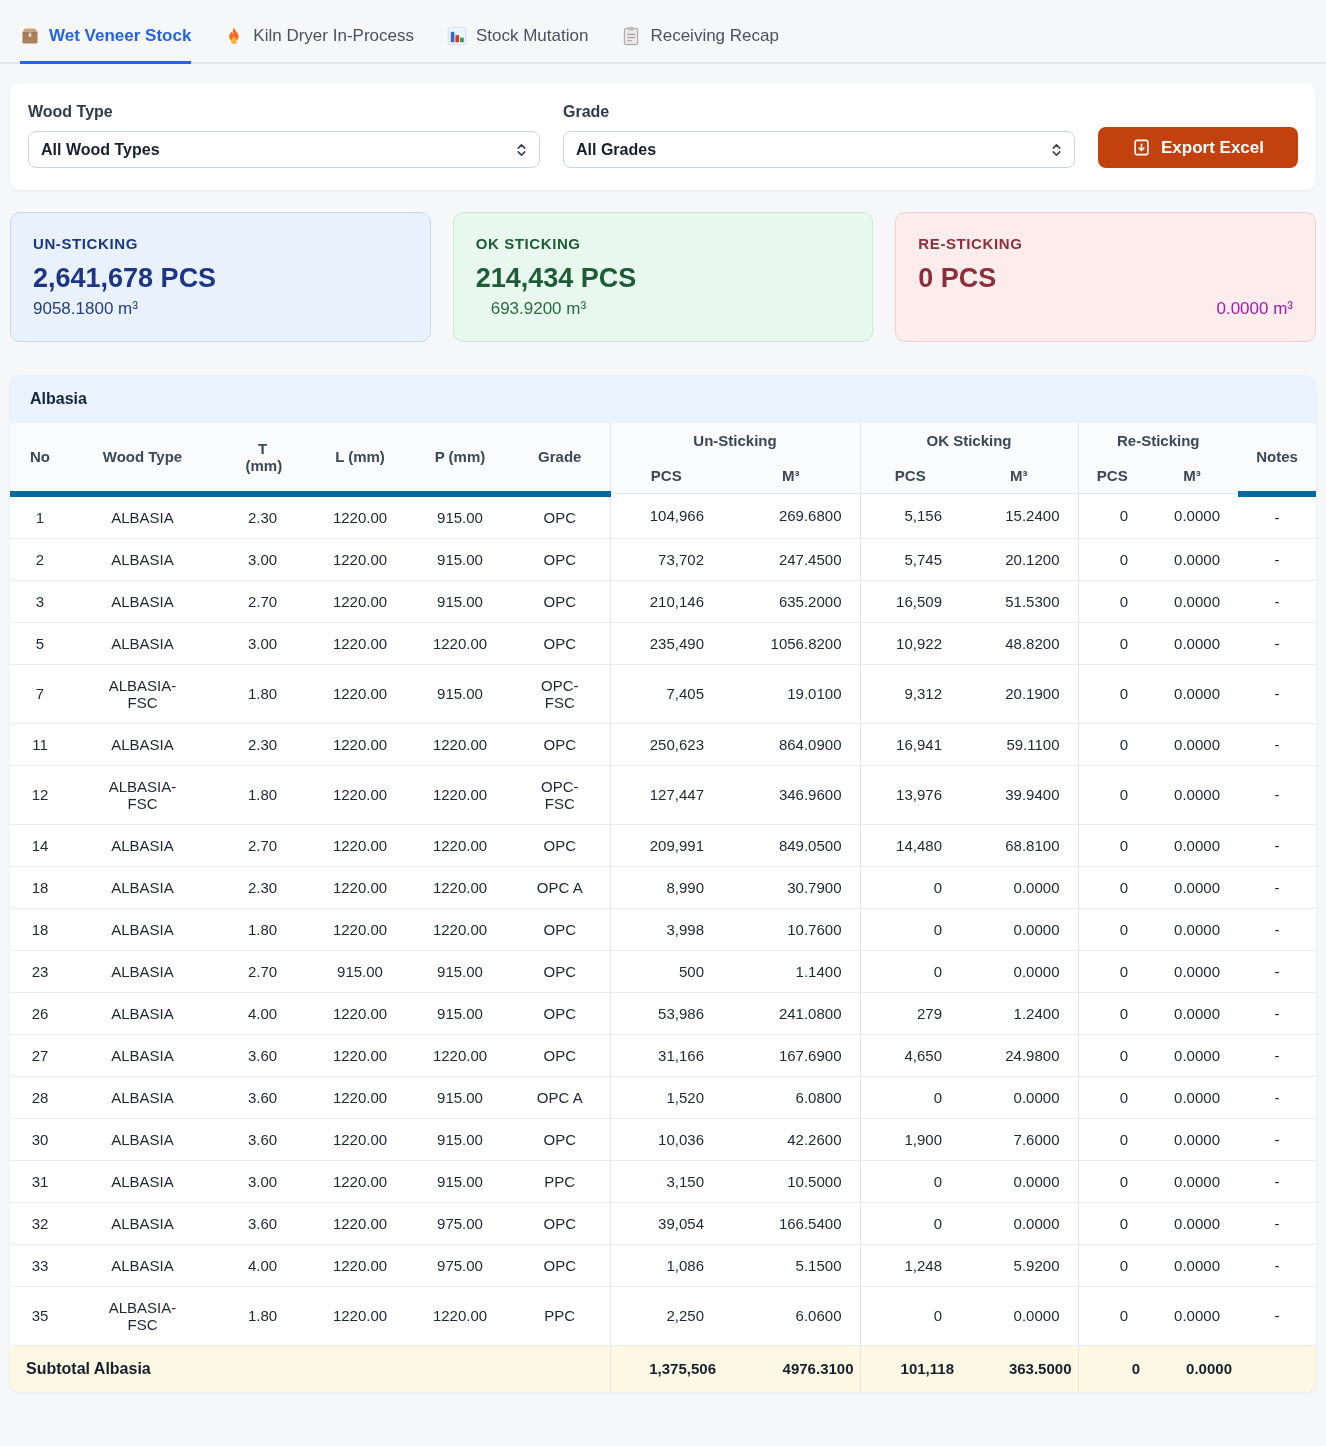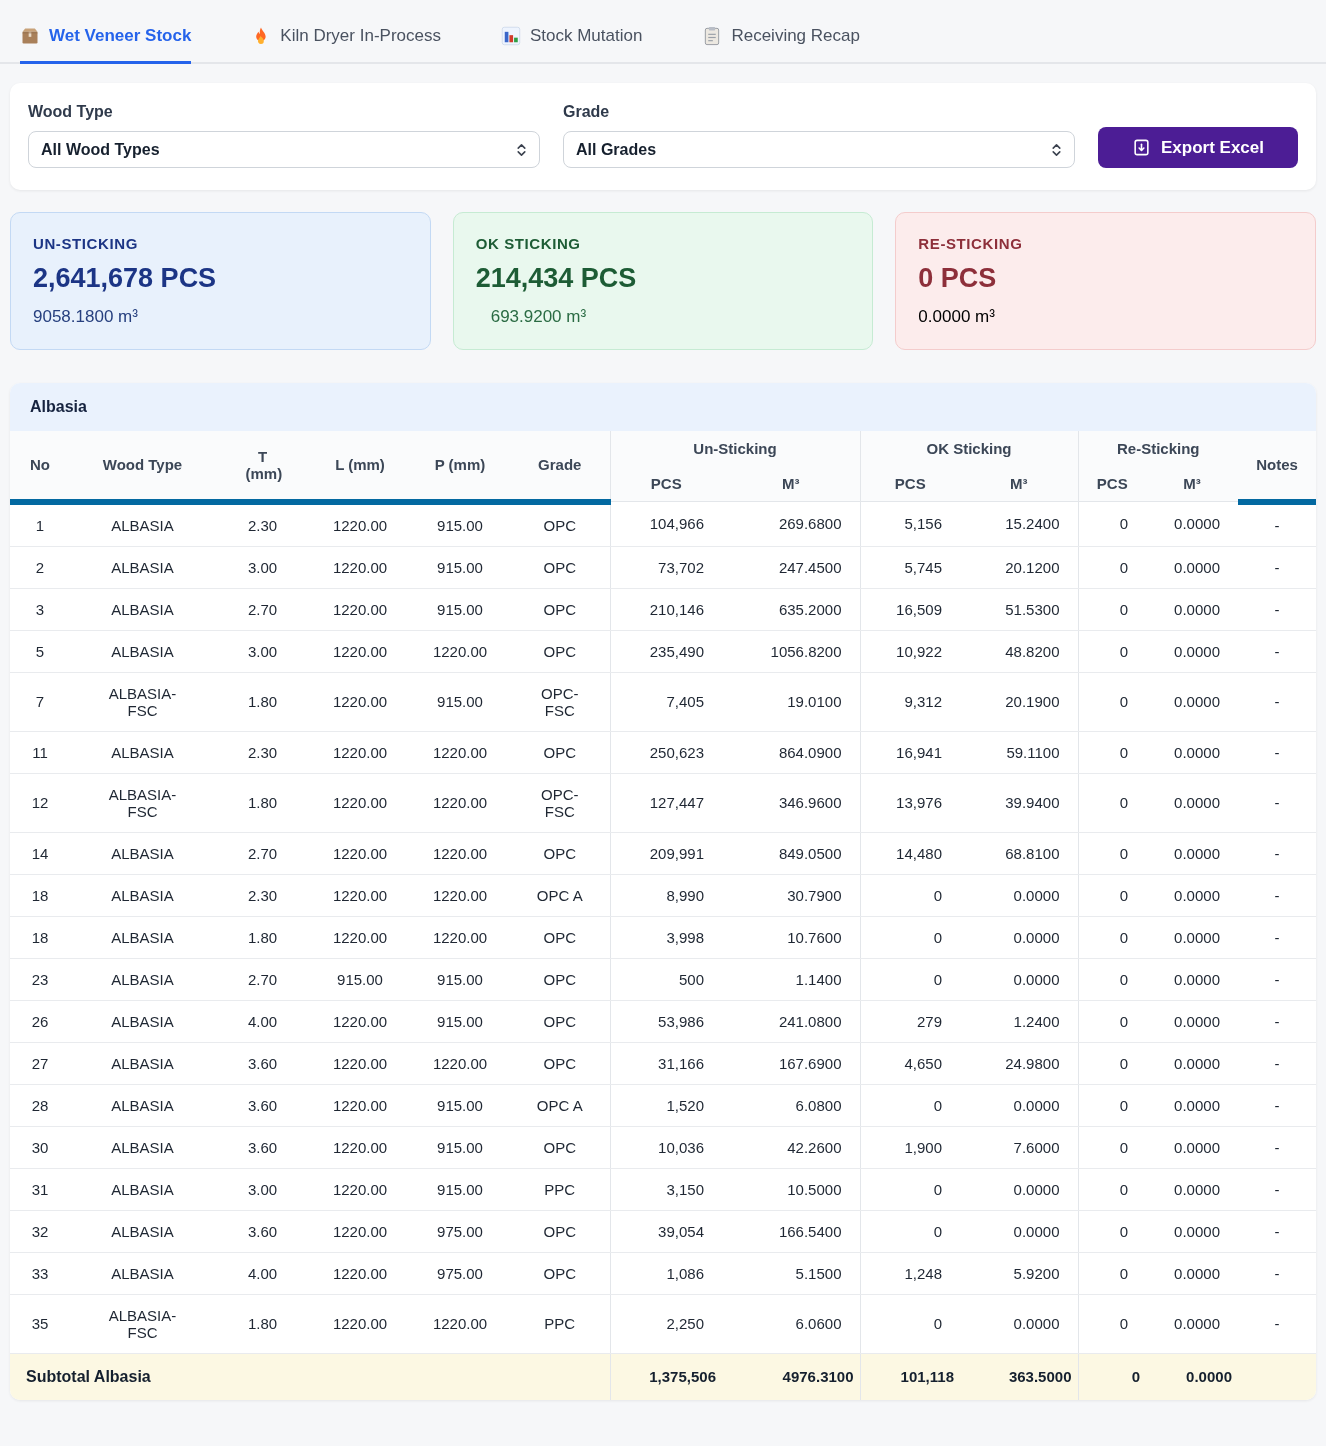--- a/index.html
+++ b/index.html
@@ -1,48 +1,48 @@
 <!DOCTYPE html>
 <html><head>
 <meta charset="utf-8">
 <style>
   * { margin:0; padding:0; box-sizing:border-box; }
   html,body { background:#f6f7f9; font-family:"Liberation Sans", sans-serif; color:#212529; }
   body { width:1326px; min-height:1446px; margin:0 auto; }
 
   
-  .tabbar { display:flex; gap:60px; padding:26px 20px 0 20px; border-bottom:2px solid #e4e6ea; }
+  .tabbar { display:flex; gap:33px; padding:26px 20px 0 20px; border-bottom:2px solid #e4e6ea; }
   .tab { display:flex; align-items:center; gap:9px; padding-bottom:15px; font-size:17px; color:#4a5260; cursor:pointer; border-bottom:3px solid transparent; margin-bottom:-2px; }
   .tab.active { color:#2563eb; font-weight:600; border-bottom-color:#2563eb; }
   .tab-icon { display:inline-flex; width:20px; height:20px; align-items:center; justify-content:center; }
 
   
   .filter-card { background:#ffffff; margin:19px 10px 0 10px; border-radius:10px; box-shadow:0 1px 3px rgba(0,0,0,.07); padding:20px 18px 22px 18px; }
   .filter-row { display:flex; gap:23px; align-items:flex-end; }
   .filter-field { flex:1; }
   .filter-label { font-size:16px; font-weight:700; color:#2f3a4b; margin-bottom:10px; }
   .select { position:relative; height:37px; border:1px solid #cfd4da; border-radius:8px; background:#fff; display:flex; align-items:center; padding:0 36px 0 12px; font-size:16px; color:#16202e; cursor:pointer;font-weight:bold; }
   .select .chev { position:absolute; right:10px; top:50%; transform:translateY(-50%); display:inline-flex; }
-  .export-btn { width:200px; height:41px; background:#4c1d95; border:none; border-radius:8px; color:#fff; font-size:17px; font-weight:700; font-family:"Liberation Sans",sans-serif; display:flex; align-items:center; justify-content:center; gap:10px; cursor:pointer; }
+  .export-btn { width:200px; height:41px; background:#c2410c; border:none; border-radius:8px; color:#fff; font-size:17px; font-weight:700; font-family:"Liberation Sans",sans-serif; display:flex; align-items:center; justify-content:center; gap:10px; cursor:pointer; }
 
   
   .cards-row { display:flex; gap:22px; margin:22px 10px 0 10px; }
   .sum-card { flex:1; border-radius:10px; padding:22px 22px; border:1px solid; }
   .sum-title { font-size:15px; font-weight:700; letter-spacing:.6px; margin-bottom:11px; }
-  .sum-value { font-size:27px; font-weight:800; margin-bottom:13px; }
+  .sum-value { font-size:27px; font-weight:800; margin-bottom:5px; }
   .sum-volume { font-size:17px; }
   .card-blue  { background:#e8f1fc; border-color:#c3d9f4; }
   .card-blue  .sum-title, .card-blue .sum-value { color:#1c3585; }
   .card-blue  .sum-volume { color:#27407f; }
   .card-green { background:#e9f8ee; border-color:#c6ebd3; }
   .card-green .sum-title, .card-green .sum-value { color:#1d5c35; }
   .card-green .sum-volume { color:#2a6b43;margin-left:15px; }
   .card-red   { background:#fcecec; border-color:#f4cccc; }
   .card-red   .sum-title, .card-red .sum-value { color:#8d2f3a; }
-  .card-red   .sum-volume { color:#000000; }
+  .card-red   .sum-volume { color:#a21caf;text-align:right; }
 
   
   .table-card { background:#fff; margin:33px 10px 0 10px; border-radius:10px; overflow:hidden; box-shadow:0 1px 3px rgba(0,0,0,.07); }
   .section-band { background:#eaf2fd; padding:15px 20px; font-size:16px; font-weight:700; color:#16233f; }
   table { width:100%; border-collapse:collapse; font-size:15px; }
   thead th { background:#fafbfc; color:#3c4757; font-weight:600; padding:9px 6px; text-align:center; border-bottom:1px solid #e3e6ea; vertical-align:middle; }
   thead tr:first-child th { border-bottom:none; }
   thead tr:first-child th[rowspan] { border-bottom:6px solid #0369a1;margin-top:14px; }
   tbody td { padding:12px 6px; border-bottom:1px solid #e9ebee; text-align:center; color:#1f2733; vertical-align:middle; }
   td.num, th.numh { text-align:right; padding-right:18px; }

